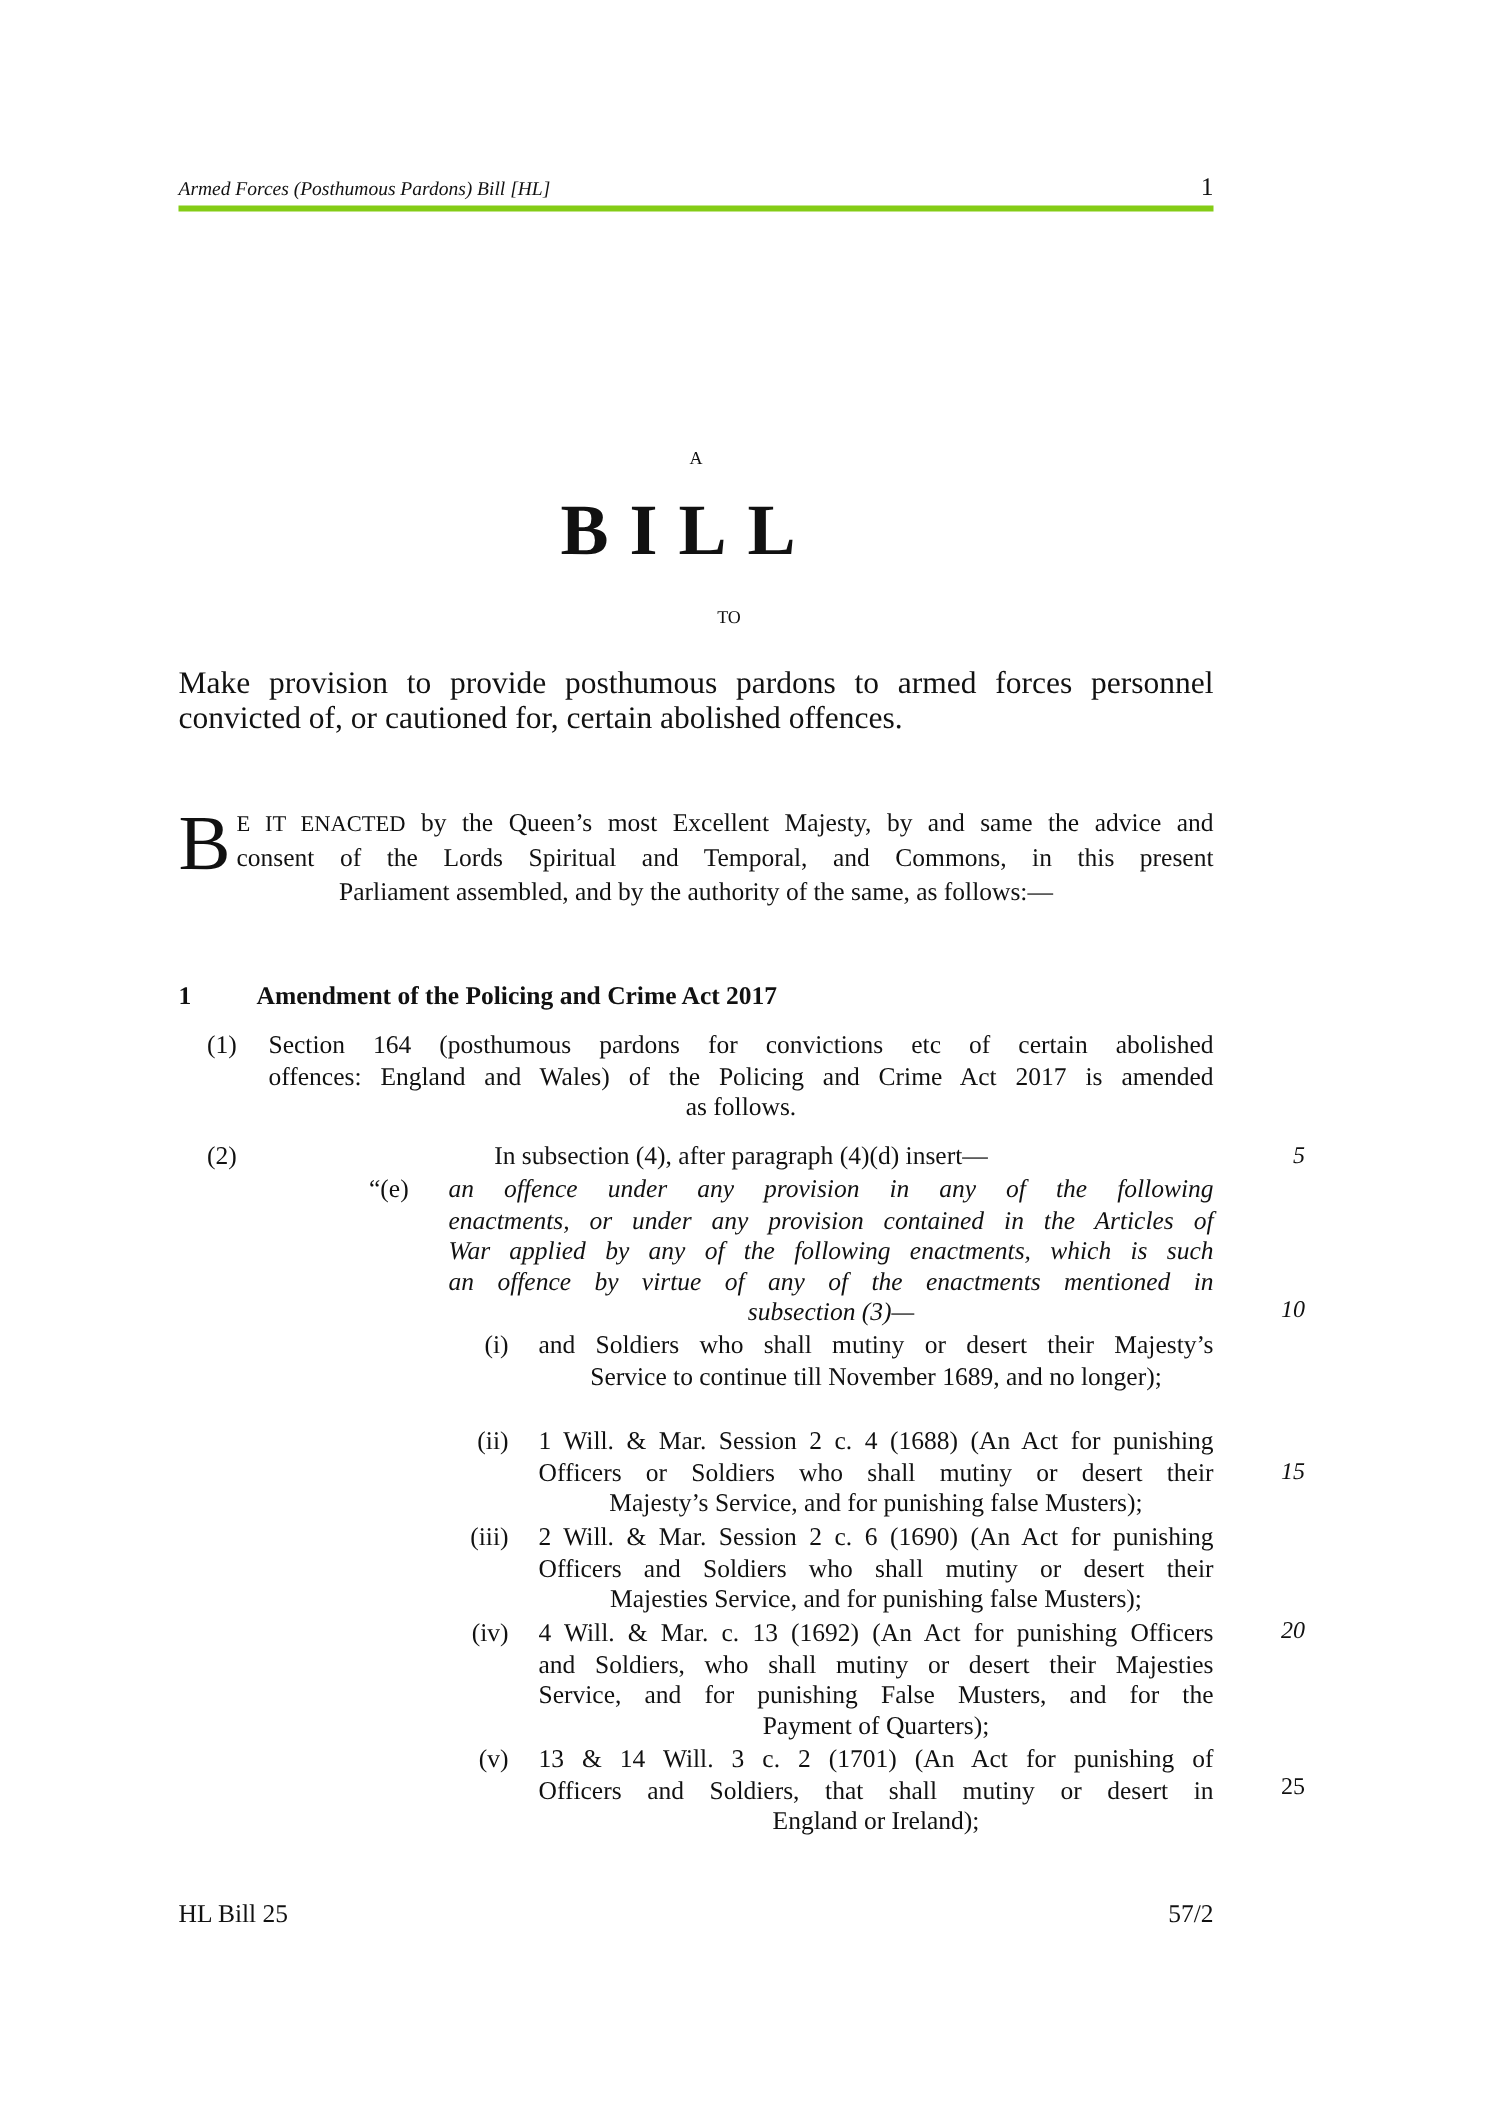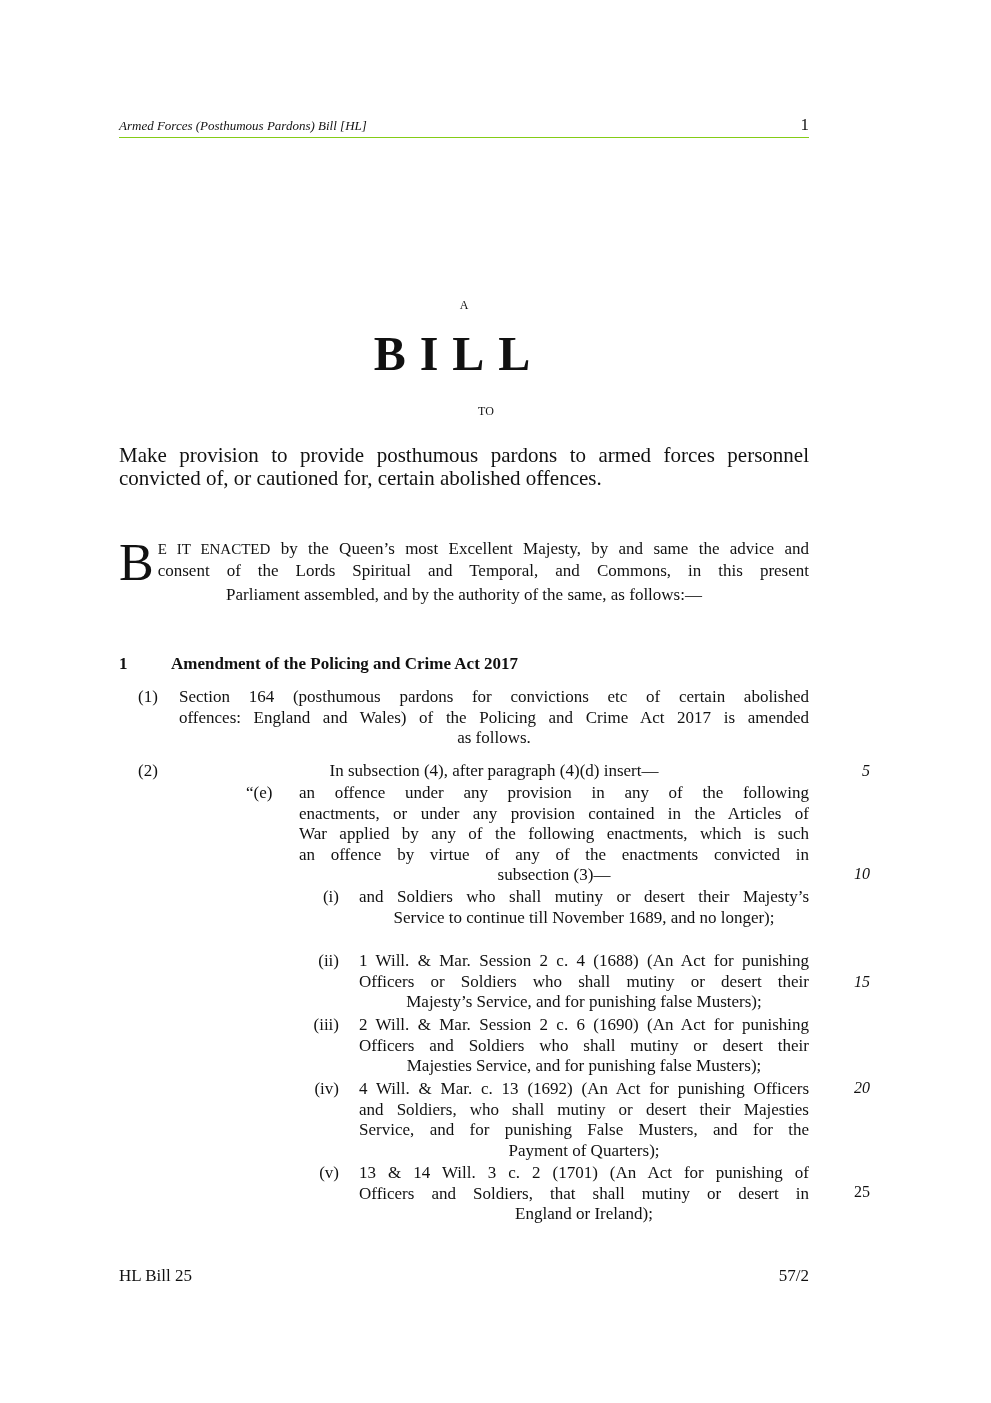--- a/index.html
+++ b/index.html
@@ -3,21 +3,21 @@
 <meta charset="utf-8">
 <style>
   html, body { margin: 0; padding: 0; background: #ffffff; }
   body {
     width: 991px; height: 1403px; position: relative; overflow: hidden;
     font-family: "Liberation Serif", "DejaVu Serif", serif; color: #111;
   }
   .abs { position: absolute; }
   .running-head {
     left: 119px; top: 116px; width: 690px; height: 21px;
-    border-bottom: 1px solid #84cc16;
+    border-bottom: 4px solid #84cc16;
     font-size: 13px; font-style: italic;
   }
   .running-head .title { position: absolute; left: 0; top: 2px; }
   .running-head .pageno { position: absolute; right: 0; top: -1px; font-style: normal; font-size: 17px; }
 
   .a-label { left: 0; width: 928px; top: 298px; text-align: center; font-size: 12px; }
   .bill-title { left: 0; width: 918px; top: 326px; text-align: center; font-size: 48px; font-weight: bold; letter-spacing: 14px; }
   .to-label { left: 0; width: 928px; top: 404px; text-align: center; font-size: 12px; margin-left: 22px; }
 
   .long-title {
@@ -39,21 +39,21 @@
   }
   .section-heading .num { position: absolute; left: 0; }
   .section-heading .txt { position: absolute; left: 52px; white-space: nowrap; }
 
   .subsec { left: 119px; width: 690px; font-size: 17px; line-height: 20.5px; }
   .subsec .num { position: absolute; left: 19px; }
   .subsec .body { position: absolute; left: 60px; right: 0; text-align: justify; }
 
   .para { left: 246px; width: 563px; font-size: 17px; line-height: 20.5px; }
   .para .num { position: absolute; left: 0; }
-  .para .body { position: absolute; left: 53px; right: 0; text-align: justify; }
+  .para .body { position: absolute; left: 53px; right: 0; text-align: justify; font-style: italic; }
 
   .subpara { left: 300px; width: 509px; font-size: 17px; line-height: 20.5px; }
   .subpara .num { position: absolute; right: 470px; text-align: right; }
   .subpara .body { position: absolute; left: 59px; right: 0; text-align: justify; }
 
   .jl { display: block; text-align: justify; text-align-last: justify; white-space: normal; }
   .ll { display: block; text-align: center; }
 
   .line-number { left: 840px; width: 30px; text-align: right; font-size: 16px; font-style: italic; }
   .line-number.roman { font-style: normal; }
@@ -102,21 +102,21 @@
     <span class="ll">In subsection (4), after paragraph (4)(d) insert—</span>
   </div>
 </div>
 
 <div class="abs para" style="top:783px;">
   <span class="num">“(e)</span>
   <div class="body">
     <span class="jl">an offence under any provision in any of the following</span>
     <span class="jl">enactments, or under any provision contained in the Articles of</span>
     <span class="jl">War applied by any of the following enactments, which is such</span>
-    <span class="jl">an offence by virtue of any of the enactments convicted in</span>
+    <span class="jl">an offence by virtue of any of the enactments mentioned in</span>
     <span class="ll">subsection (3)—</span>
   </div>
 </div>
 
 <div class="abs subpara" style="top:887px;">
   <span class="num">(i)</span>
   <div class="body">
     <span class="jl">and Soldiers who shall mutiny or desert their Majesty’s</span>
     <span class="ll">Service to continue till November 1689, and no longer);</span>
   </div>

